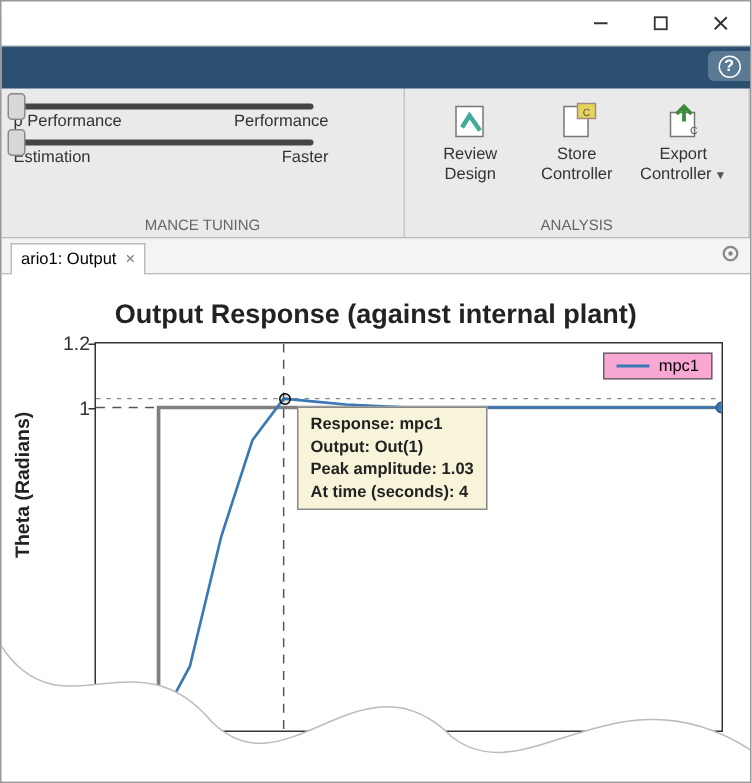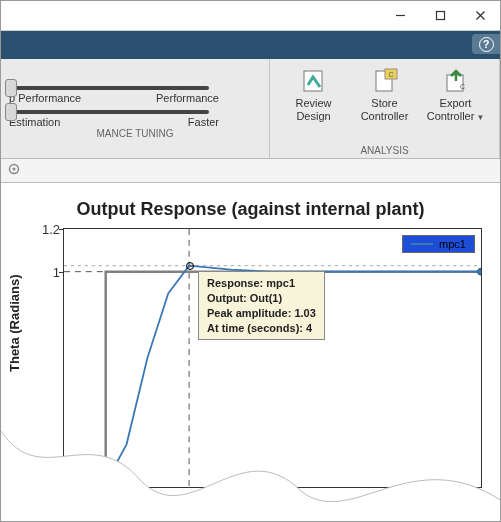--- a/index.html
+++ b/index.html
@@ -69,21 +69,21 @@
     height: 100px;
     background: #eaeaea;
     display: flex;
     border-bottom: 1px solid #bbb;
   }
   .rib-group {
     border-right: 1px solid #c5c5c5;
     padding: 4px 8px 2px 8px;
     display: flex;
     flex-direction: column;
-    justify-content: center;
+    justify-content: space-between;
   }
   .rib-group.tuning { flex: 1; min-width: 0; }
   .rib-group.analysis { width: 230px; gap: 19px; }
   .slider-row { margin: 2px 0 0 0; }
   .slider-track {
     height: 4px;
     background: #444;
     border-radius: 2px;
     position: relative;
     width: 200px;
@@ -204,21 +204,21 @@
     transform-origin: left top;
     font-weight: bold;
     font-size: 13px;
     color: #222;
     white-space: nowrap;
   }
   .legend {
     position: absolute;
     right: 6px;
     top: 6px;
-    background: #1d4ed8;
+    background: #f9a8d4;
     border: 1px solid #666;
     padding: 2px 8px;
     font-size: 11px;
     display: flex;
     align-items: center;
     gap: 6px;
   }
   .legend .swatch { width: 22px; height: 2px; background: #3b78b5; }
   .datatip {
     position: absolute;
@@ -342,20 +342,24 @@
           </div>
           <span>Export</span>
           <span><span>Controller</span><span class="drop">▼</span></span>
         </div>
       </div>
       <div class="group-label">ANALYSIS</div>
     </div>
   </div>
 
   <div class="tabstrip">
+    <div class="doc-tab">
+      <span>ario1: Output</span>
+      <span class="close">×</span>
+    </div>
     <div class="gear">
       <svg width="14" height="14" viewBox="0 0 14 14">
           <circle cx="7" cy="7" r="4.5" fill="none" stroke="#888" stroke-width="1.5"></circle>
           <circle cx="7" cy="7" r="1.5" fill="#888"></circle>
         </svg>
     </div>
   </div>
 
   <div class="plot-area">
     <div class="plot-title">Output Response (against internal plant)</div>

